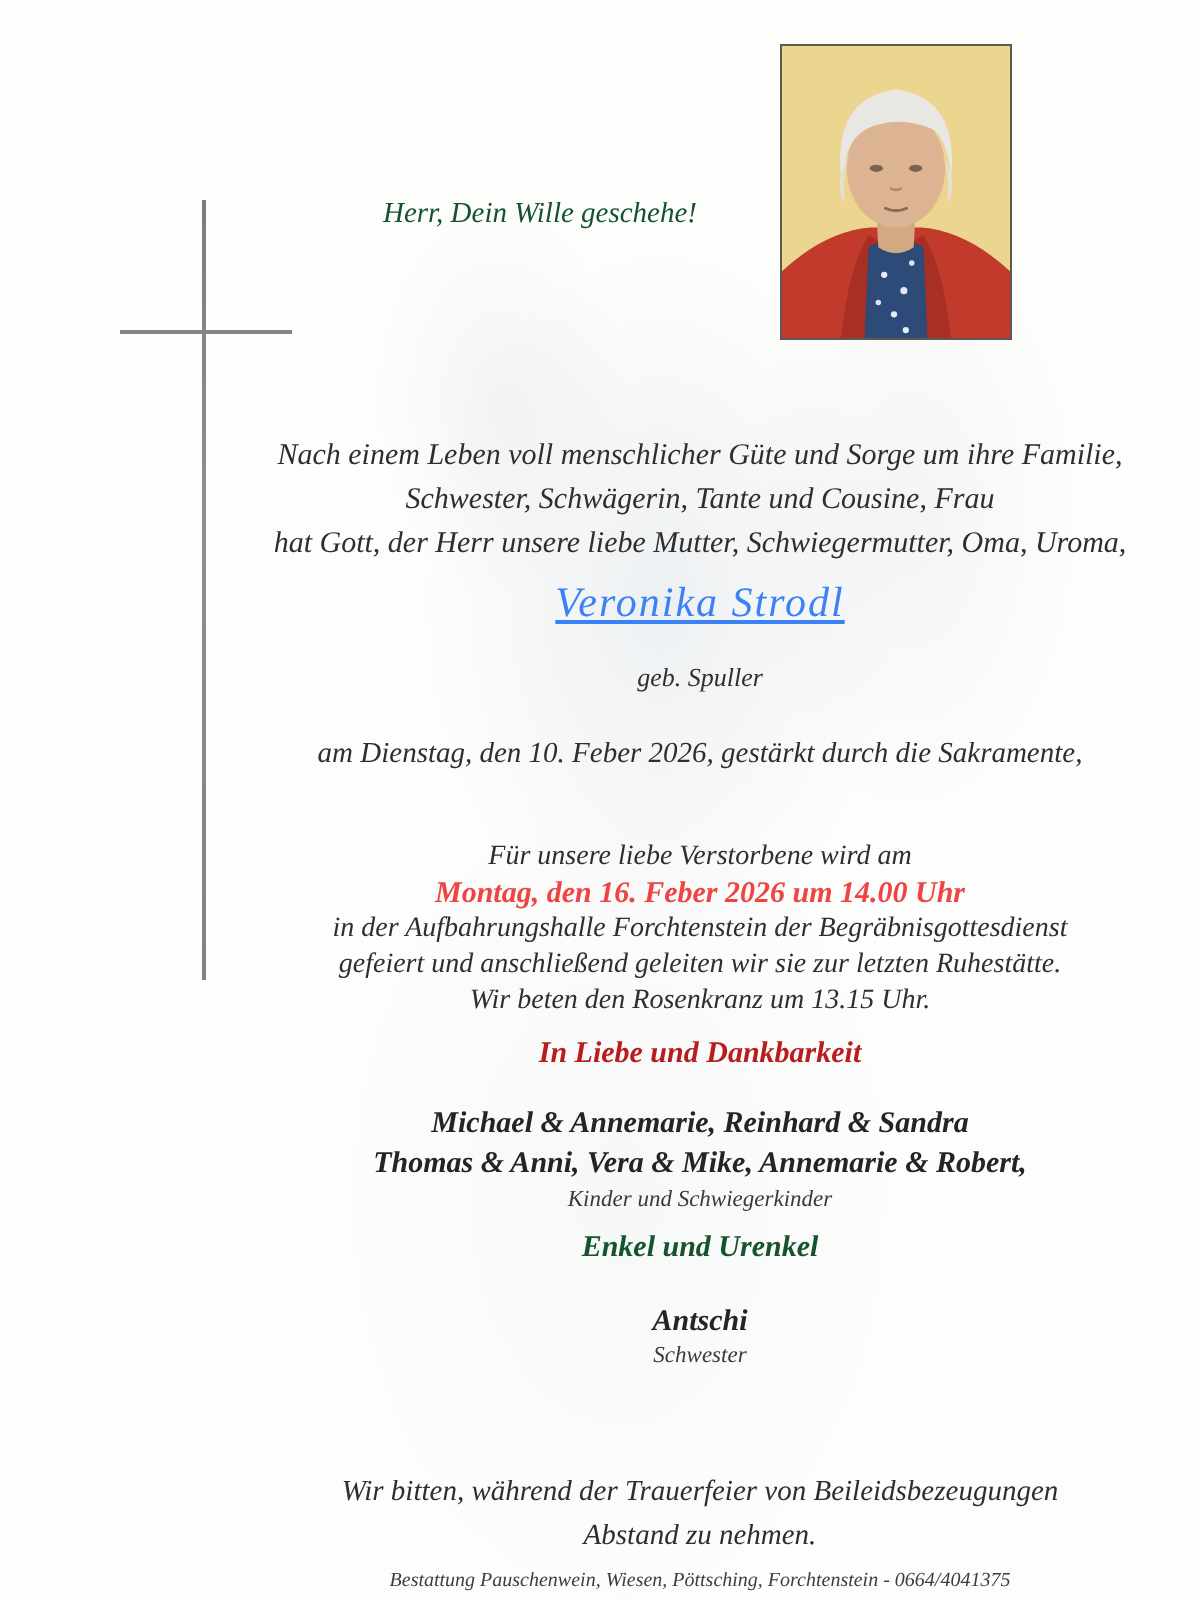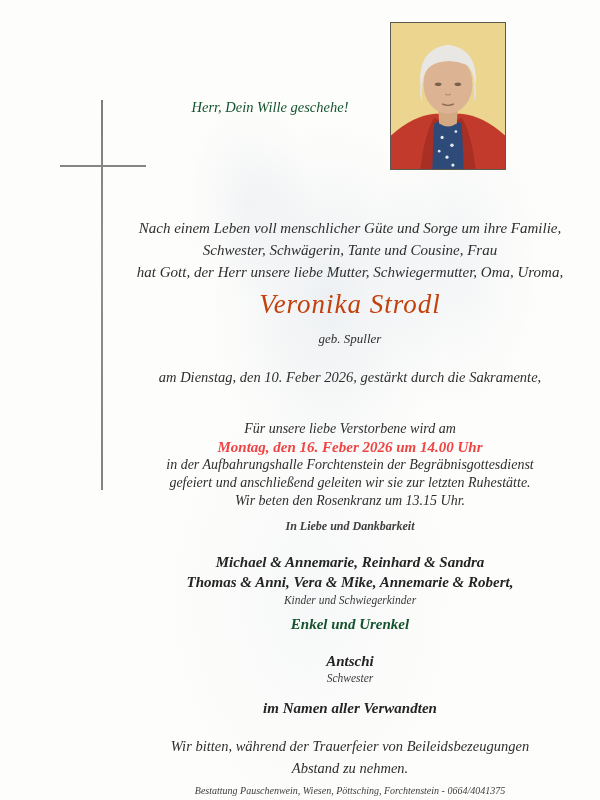--- a/index.html
+++ b/index.html
@@ -28,28 +28,28 @@
   .photo { position: absolute; left: 390px; top: 22px; width: 116px; height: 148px;
            border: 1px solid #5a5a50; }
   .photo svg { display: block; width: 100%; height: 100%; }
 
   .epigraph { position: absolute; left: 150px; top: 99px; width: 240px;
               text-align: center; font-style: italic; font-size: 14.5px; color: #14532d; }
 
   .col { position: absolute; left: 100px; width: 500px; text-align: center; }
 
   .intro { top: 217px; font-style: italic; font-size: 15px; line-height: 22px; }
-  .name  { top: 289px; font-style: italic; font-size: 27px; letter-spacing: 1px; color: #c2410c; }
+  .name  { top: 289px; font-style: italic; font-size: 21px; letter-spacing: 1px; color: #3b82f6; text-decoration: underline; }
   .maiden{ top: 331px; font-style: italic; font-size: 13px; }
   .death { top: 366px; font-style: italic; font-size: 14.5px; line-height: 22px; }
 
   .service { top: 420px; font-style: italic; font-size: 14px; line-height: 18px; }
   .service .bold { font-weight: bold; font-size: 15px; color: #ef4444; }
 
-  .closing { top: 519px; font-style: italic; font-weight: bold; font-size: 12px; color: #404040; }
+  .closing { top: 519px; font-style: italic; font-weight: bold; font-size: 15px; color: #b91c1c; }
 
   .children { top: 552px; font-style: italic; font-weight: bold; font-size: 15px; line-height: 20px; color: #242424; }
   .caption  { font-style: italic; font-weight: normal; font-size: 11.5px; color: #3a3a3a; line-height: 16px; }
 
   .grandchildren { top: 616px; font-style: italic; font-weight: bold; font-size: 15px; color: #14532d; }
 
   .sister { top: 652px; font-style: italic; }
   .sister .sname { font-weight: bold; font-size: 15px; line-height: 18px; color: #242424; }
 
   .relatives { top: 700px; font-style: italic; font-weight: bold; font-size: 15px; color: #242424; }
@@ -129,21 +129,20 @@
     <div class="caption">Kinder und Schwiegerkinder</div>
   </div>
 
   <div class="col grandchildren">Enkel und Urenkel</div>
 
   <div class="col sister">
     <div class="sname">Antschi</div>
     <div class="caption">Schwester</div>
   </div>
 
-  <div class="col relatives">im Namen aller Verwandten</div>
 
   <div class="col condolence">
     <div>Wir bitten, während der Trauerfeier von Beileidsbezeugungen</div>
     <div>Abstand zu nehmen.</div>
   </div>
 
   <div class="col footer">Bestattung Pauschenwein, Wiesen, Pöttsching, Forchtenstein - 0664/4041375</div>
 
 </div>
 

